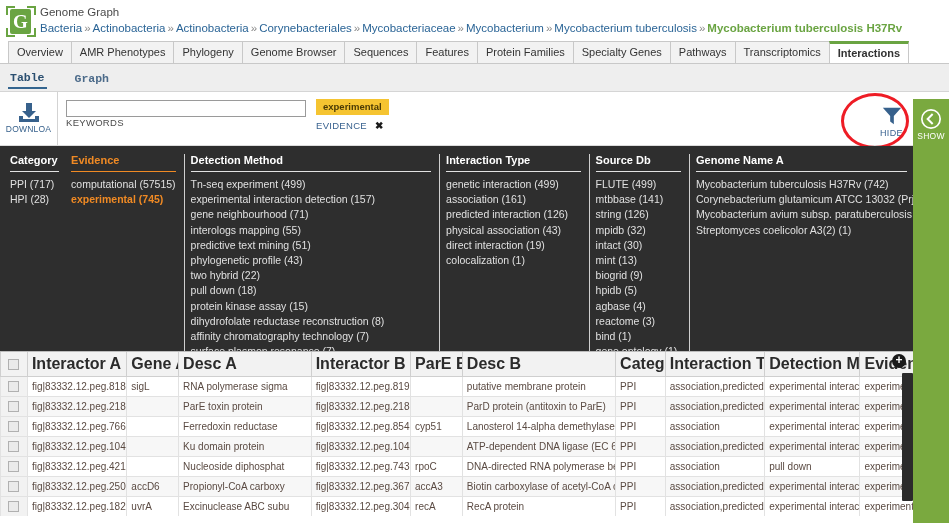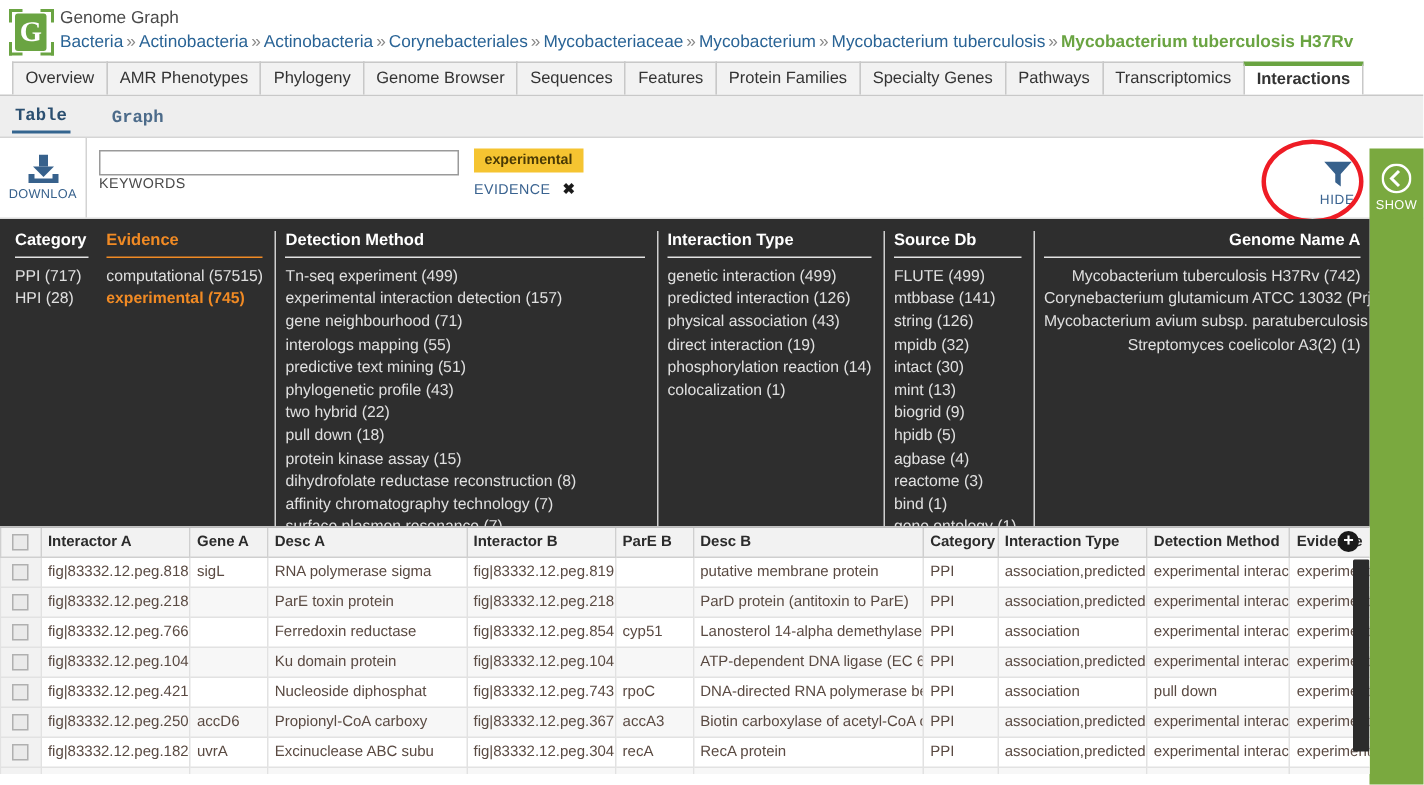--- a/index.html
+++ b/index.html
@@ -224,42 +224,42 @@
     white-space: nowrap;
   }
   .facet-item.sel { color: #f08a24; font-weight: bold; }
   .facet-col.bracketed { border-left: 1px solid #cfcfcf; margin-left: 2px; }
 
   .col-category { width: 62px; }
   .col-evidence { width: 118px; }
   .col-detection { width: 258px; }
   .col-itype { width: 150px; }
   .col-sourcedb { width: 100px; }
-  .col-genome { width: 224px; text-align: right; }
+  .col-genome { width: 224px; }
 
   
   .tbl-wrap {
     position: relative;
     width: 913px;
     height: 165px;
     overflow: hidden;
     background: #fff;
     border-top: 1px solid #bcbcbc;
   }
   table.grid {
     border-collapse: collapse;
     table-layout: fixed;
     width: 960px;
     font-size: 10px;
   }
   table.grid th {
     background: #f2f2f2;
     border: 1px solid #cfcfcf;
     border-top: none;
-    font-size: 10px;
+    font-size: 16px;
     font-weight: bold;
     color: #2b2b2b;
     text-align: left;
     padding: 3px 4px;
     height: 19px;
     white-space: nowrap;
     overflow: hidden;
   }
   table.grid td {
     border: 1px solid #e2e2e2;
@@ -410,24 +410,24 @@
       <div class="facet-item">two hybrid (22)</div>
       <div class="facet-item">pull down (18)</div>
       <div class="facet-item">protein kinase assay (15)</div>
       <div class="facet-item">dihydrofolate reductase reconstruction (8)</div>
       <div class="facet-item">affinity chromatography technology (7)</div>
       <div class="facet-item">surface plasmon resonance (7)</div>
     </div>
     <div class="facet-col col-itype bracketed">
       <div class="facet-head">Interaction Type</div>
       <div class="facet-item">genetic interaction (499)</div>
+      <div class="facet-item">association (161)</div>
       <div class="facet-item">predicted interaction (126)</div>
       <div class="facet-item">physical association (43)</div>
       <div class="facet-item">direct interaction (19)</div>
-      <div class="facet-item">phosphorylation reaction (14)</div>
       <div class="facet-item">colocalization (1)</div>
     </div>
     <div class="facet-col col-sourcedb bracketed">
       <div class="facet-head">Source Db</div>
       <div class="facet-item">FLUTE (499)</div>
       <div class="facet-item">mtbbase (141)</div>
       <div class="facet-item">string (126)</div>
       <div class="facet-item">mpidb (32)</div>
       <div class="facet-item">intact (30)</div>
       <div class="facet-item">mint (13)</div>

